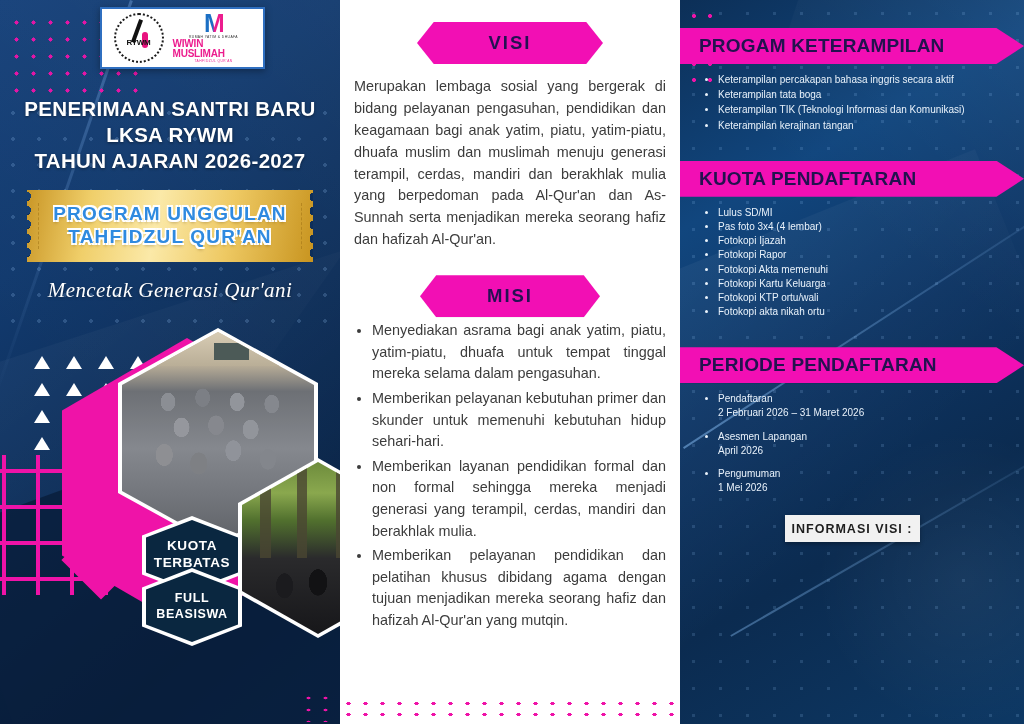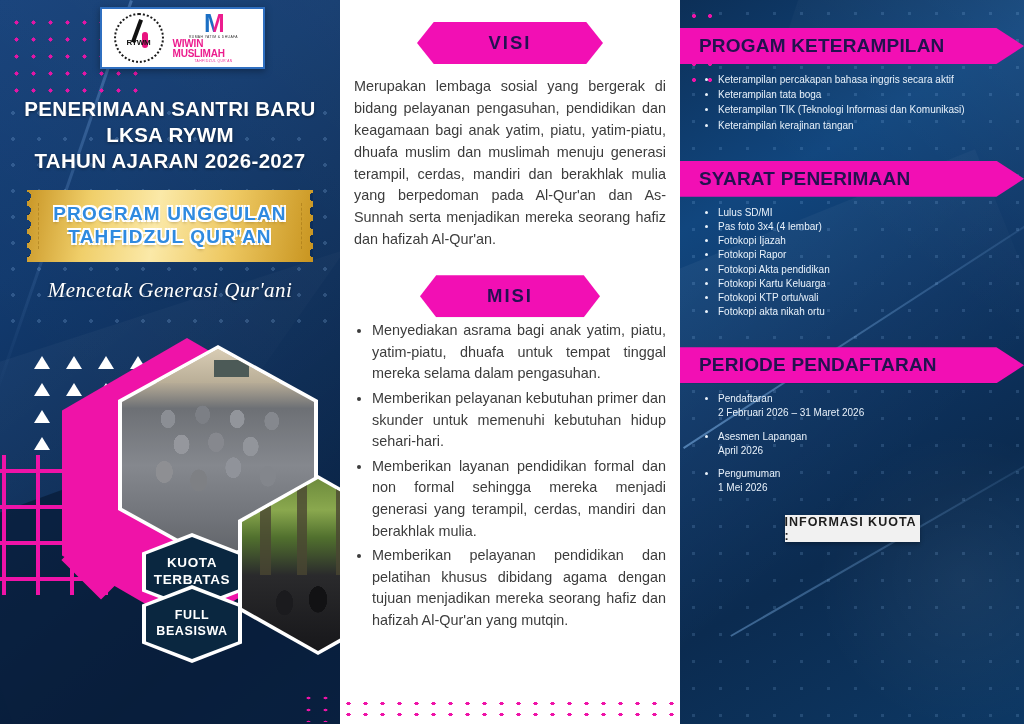--- a/index.html
+++ b/index.html
@@ -99,21 +99,21 @@
   .pgrid i.v{width:3.5px;height:100%;}
   .pgrid i.h{height:3.5px;width:100%;}
 
   
   .pinkhex{position:absolute;left:62px;top:338px;width:250px;height:290px;background:#ef13a8;
     clip-path:polygon(50% 0,100% 25%,100% 75%,50% 100%,0 75%,0 25%);}
   .pinkdiamond{position:absolute;left:73px;top:532px;width:56px;height:56px;background:#ef13a8;
     transform:rotate(45deg);}
 
   
-  .hexwrap{position:absolute;left:118px;top:345px;width:220px;height:320px;text-decoration:underline;}
+  .hexwrap{position:absolute;left:118px;top:328px;width:220px;height:320px;text-decoration:underline;}
   .hex{position:absolute;clip-path:polygon(50% 0,100% 25%,100% 75%,50% 100%,0 75%,0 25%);
     background:#fff;}
   .hex .fill{position:absolute;inset:4px;clip-path:polygon(50% 0,100% 25%,100% 75%,50% 100%,0 75%,0 25%);
     overflow:hidden;}
   
   .hex1{left:0;top:0;width:200px;height:220px;}
   .ph1{position:absolute;inset:0;
     background:
       radial-gradient(ellipse 14px 18px at 22% 58%,#8e8f93 60%,transparent 62%),
       radial-gradient(ellipse 14px 18px at 40% 62%,#7e8084 60%,transparent 62%),
@@ -353,28 +353,28 @@
       <ul class="rlist">
         <li>Keterampilan percakapan bahasa inggris secara aktif</li>
         <li>Keterampilan tata boga</li>
         <li>Keterampilan TIK (Teknologi Informasi dan Komunikasi)</li>
         <li>Keterampilan kerajinan tangan</li>
       </ul>
     </div>
 
     <div class="sect s2">
       <div class="rhead">
-        <span>SYARAT PENERIMAAN</span>
+        <span>KUOTA PENDAFTARAN</span>
       </div>
       <ul class="rlist tight">
         <li>Lulus SD/MI</li>
         <li>Pas foto 3x4 (4 lembar)</li>
         <li>Fotokopi Ijazah</li>
         <li>Fotokopi Rapor</li>
-        <li>Fotokopi Akta pendidikan</li>
+        <li>Fotokopi Akta memenuhi</li>
         <li>Fotokopi Kartu Keluarga</li>
         <li>Fotokopi KTP ortu/wali</li>
         <li>Fotokopi akta nikah ortu</li>
       </ul>
     </div>
 
     <div class="sect s3">
       <div class="rhead">
         <span>PERIODE PENDAFTARAN</span>
       </div>
@@ -382,18 +382,18 @@
         <li style="white-space:pre-line;">Pendaftaran
 2 Februari 2026 – 31 Maret 2026</li>
         <li style="white-space:pre-line;">Asesmen Lapangan
 April 2026</li>
         <li style="white-space:pre-line;">Pengumuman
 1 Mei 2026</li>
       </ul>
     </div>
 
     <div class="infobox">
-      <span>INFORMASI  KUOTA :</span>
+      <span>INFORMASI  VISI :</span>
     </div>
 
   </div>
 
 </div>
 
 </body></html>

